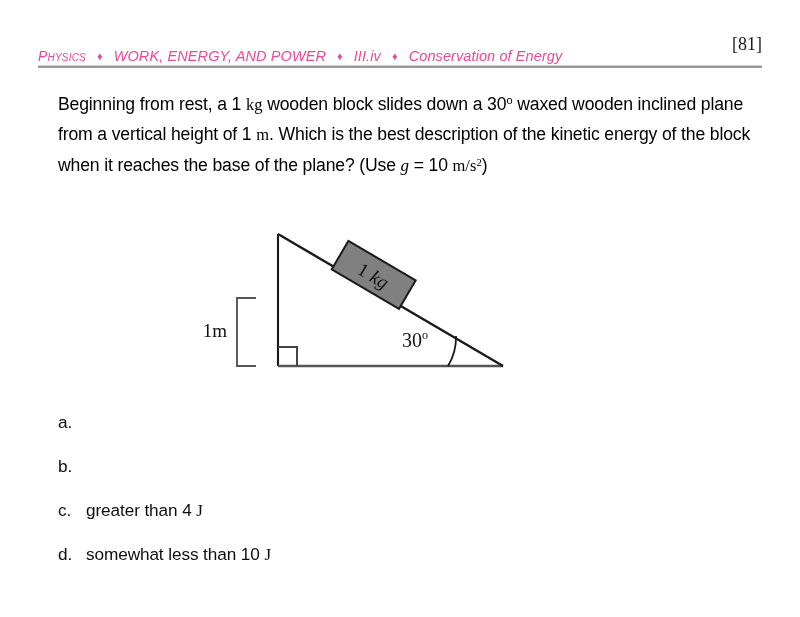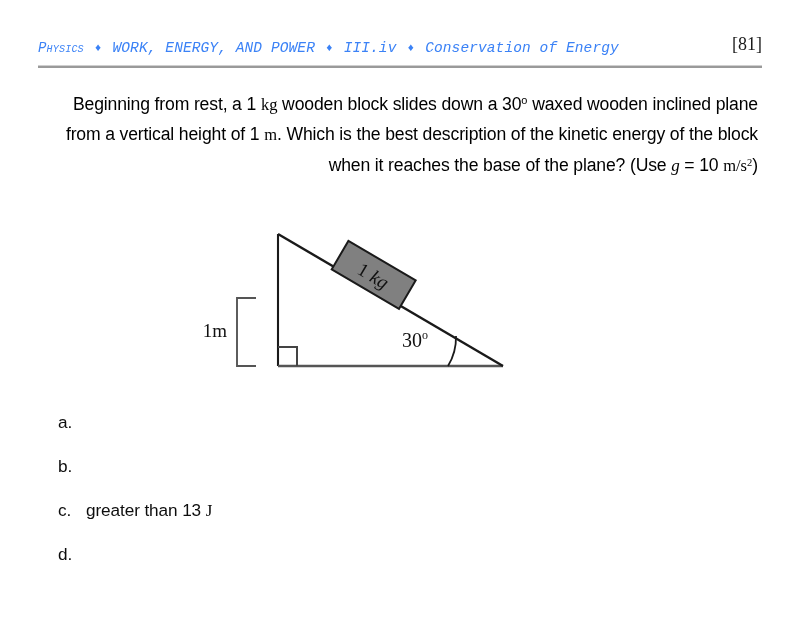--- a/index.html
+++ b/index.html
@@ -21,26 +21,26 @@
   #page-header {
     position: absolute;
     left: 38px;
     top: 40px;
     width: 724px;
     height: 30px;
   }
   .hdr-line {
     position: absolute;
     left: 0;
-    top: 0;
+    top: 8px;
     white-space: nowrap;
-    font-family: Liberation Mono, monospace;
+    font-family: Liberation Sans, sans-serif;
     font-style: italic;
     font-size: 14.5px;
-    color: #3b82f6;
+    color: #ec4899;
     letter-spacing: 0.1px;
   }
   .hdr-smallcaps {
     font-variant: small-caps;
     font-size: 14px;
     letter-spacing: 0.2px;
   }
   .hdr-bullet {
     font-style: normal;
     font-size: 11px;
@@ -70,21 +70,21 @@
   
   #question {
     position: absolute;
     left: 58px;
     top: 86px;
     width: 700px;
     font-size: 17.6px;
     line-height: 28.5px;
     letter-spacing: -0.15px;
     color: #000;
-    text-align: right;
+    text-align: left;
   }
   .serif {
     font-family: "Liberation Serif", serif;
     font-size: 16.5px;
     letter-spacing: 0;
   }
   .serif-italic {
     font-family: "Liberation Serif", serif;
     font-style: italic;
     font-size: 17px;
@@ -201,20 +201,21 @@
   <div class="option">
     <span class="option-letter">a.</span>
   </div>
 
   <div class="option">
     <span class="option-letter">b.</span>
   </div>
 
   <div class="option">
     <span class="option-letter">c.</span>
-    <span class="option-text"><span>greater than 13 </span><span class="unit-j">J</span></span>
+    <span class="option-text"><span>greater than 4 </span><span class="unit-j">J</span></span>
   </div>
 
   <div class="option">
     <span class="option-letter">d.</span>
+    <span class="option-text"><span>somewhat less than 10 </span><span class="unit-j">J</span></span>
   </div>
 
 </div>
 
 </body></html>

